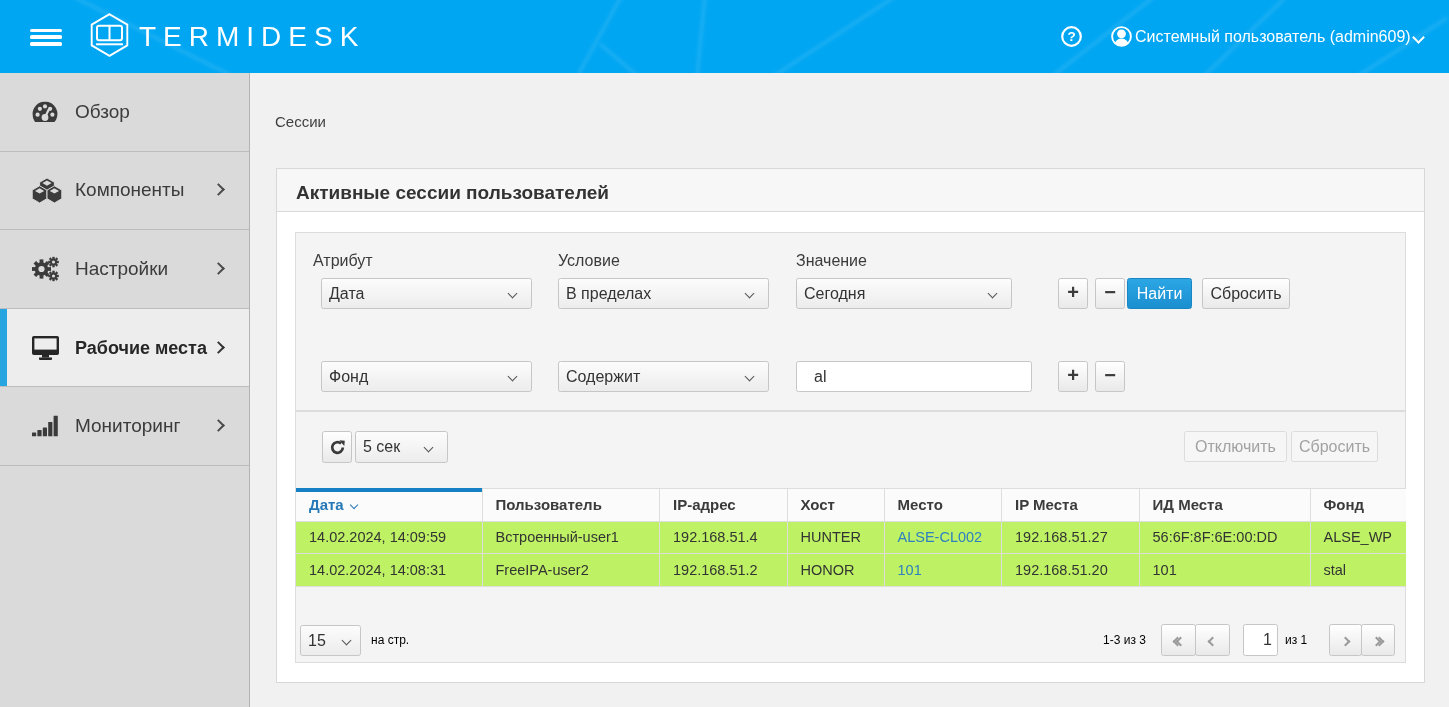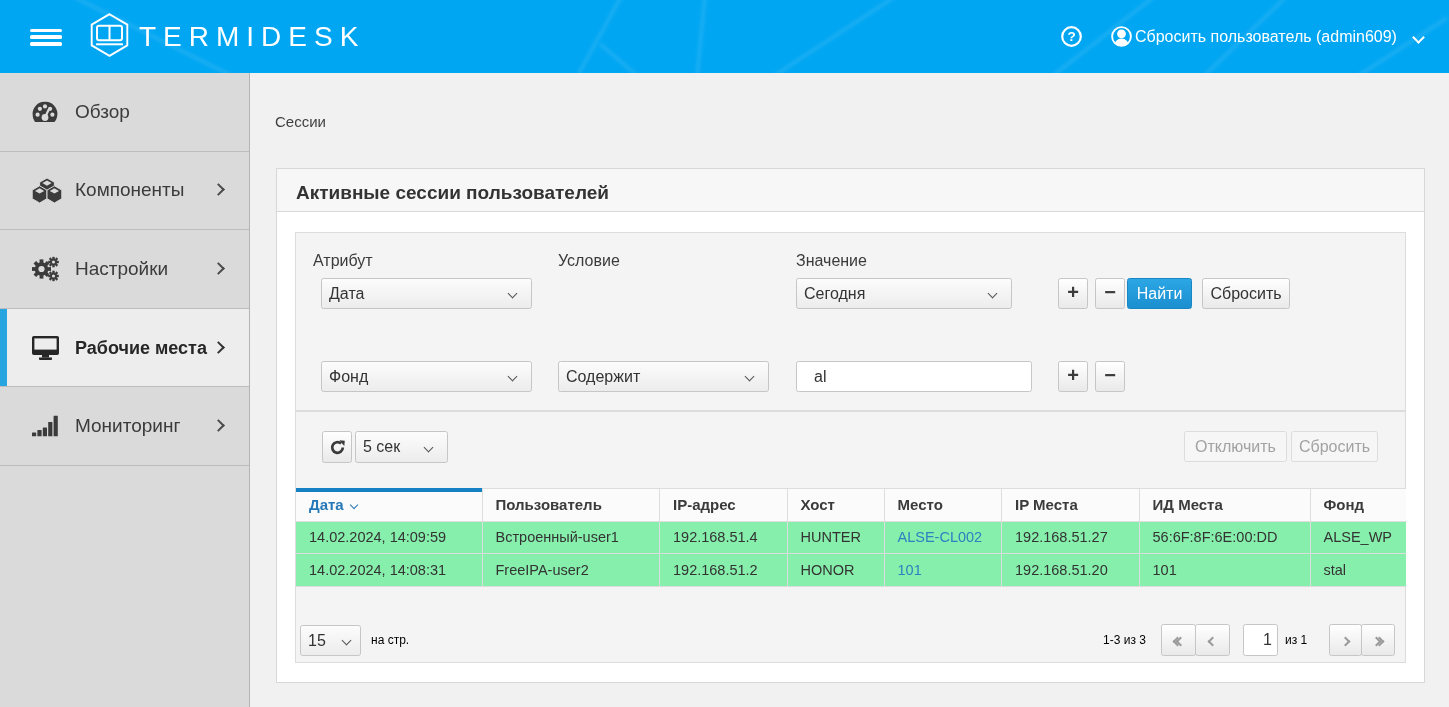--- a/index.html
+++ b/index.html
@@ -46,21 +46,21 @@
 .inp { background:#fff; line-height:29px; padding-left:17px; }
 .btn { background:linear-gradient(#ffffff,#e9e9e9); text-align:center; line-height:29px; }
 .btn.bold { font-weight:bold; font-size:20px; color:#3b3b3b; line-height:27px; }
 .btn-primary { background:linear-gradient(#2ca6e4,#1b8fd0); border-color:#1a86c4; color:#fff; }
 .btn-dis { background:#f6f6f6; border-color:#dcdcdc; color:#a2a2a2; }
 
 
 .dtable { position:absolute; left:296px; top:488px; width:1110px; border-collapse:collapse; table-layout:fixed; font-size:14.5px; color:#333; }
 .dtable th, .dtable td { border:1px solid #ddd; padding:0 0 0 13px; text-align:left; font-weight:normal; overflow:hidden; white-space:nowrap; }
 .dtable th { height:32.5px; background:#fbfbfb; font-weight:bold; color:#3b3b3b; font-size:15px; }
-.dtable td { height:32.6px; background:#86efac; }
+.dtable td { height:32.6px; background:#bef264; }
 .dtable tr.alt td { background:#f1f1f1; }
 .dtable th:first-child, .dtable td:first-child { border-left:none; }
 .dtable th:last-child, .dtable td:last-child { border-right:none; }
 .bluebar { position:absolute; left:296px; top:488px; width:186px; height:4px; background:#1580c4; }
 .thblue { color:#2478b8 !important; }
 a.lnk { color:#2e80c0; text-decoration:none; }
 .sortarr { display:inline-block; width:6px; height:6px; border-right:1.6px solid #2478b8; border-bottom:1.6px solid #2478b8; transform:rotate(45deg); margin-left:7px; margin-bottom:2px; }
 
 .ptext { position:absolute; font-size:12px; color:#000000; white-space:nowrap; }
 .pchev { display:inline-block; width:7px; height:7px; border-right:2px solid #9b9b9b; border-bottom:2px solid #9b9b9b; }
@@ -110,21 +110,21 @@
           <clipPath id="ucl">
             <circle cx="10.5" cy="10.5" r="9.6"></circle>
           </clipPath>
         </defs>
       <circle cx="10.5" cy="10.5" r="9.4" fill="none" stroke="#fff" stroke-width="1.9"></circle>
       <g clip-path="url(#ucl)" fill="#fff">
         <circle cx="10.5" cy="7.8" r="4.4"></circle>
         <path d="M10.5 12.6 a7.4 7.4 0 0 0 -7.4 7.4 l0 1.5 14.8 0 0 -1.5 a7.4 7.4 0 0 0 -7.4 -7.4 Z"></path>
       </g>
     </svg>
-    <div class="uname">Сбросить пользователь (admin609)</div>
+    <div class="uname">Системный пользователь (admin609)</div>
     <span class="chev-w"></span>
   </div>
 
   <div class="sidebar">
     <div class="sitem">
       <svg class="icon" width="26" height="21" viewBox="0 0 26 21">
         <path d="M13 0 A12.4 12.4 0 0 1 25.4 12.4 c0 3.1-1.15 5.95-3 8.2 H3 A12.4 12.4 0 0 1 0.6 12.4 12.4 12.4 0 0 1 13 0 Z" fill="#3b3b3b"></path>
         <circle cx="5.6" cy="13.2" r="2.1" fill="#dadada"></circle>
         <circle cx="7.9" cy="7.3" r="2.1" fill="#dadada"></circle>
         <circle cx="13" cy="4.9" r="2.1" fill="#dadada"></circle>
@@ -222,20 +222,21 @@
   <div class="card-h"></div>
   <div class="card-title">Активные сессии пользователей</div>
 
   <div class="fbox"></div>
   <div class="tbox"></div>
 
   <div class="flabel" style="left:313px;top:252px;">Атрибут</div>
   <div class="flabel" style="left:558px;top:252px;">Условие</div>
   <div class="flabel" style="left:796px;top:252px;">Значение</div>
   <div class="sel" style="left:321px;top:278px;width:211px;">Дата<span class="sarr"></span></div>
+  <div class="sel" style="left:558px;top:278px;width:211px;">В пределах<span class="sarr"></span></div>
   <div class="sel" style="left:796px;top:278px;width:216px;">Сегодня<span class="sarr"></span></div>
   <div class="btn bold" style="left:1058px;top:278px;width:30px;">+</div>
   <div class="btn bold" style="left:1095px;top:278px;width:30px;">−</div>
   <div class="btn btn-primary" style="left:1127px;top:278px;width:65px;">Найти</div>
   <div class="btn" style="left:1202px;top:278px;width:88px;">Сбросить</div>
 
   <div class="sel" style="left:321px;top:361px;width:211px;">Фонд<span class="sarr"></span></div>
   <div class="sel" style="left:558px;top:361px;width:211px;">Содержит<span class="sarr"></span></div>
   <div class="inp" style="left:796px;top:361px;width:236px;">al</div>
   <div class="btn bold" style="left:1058px;top:361px;width:30px;">+</div>

